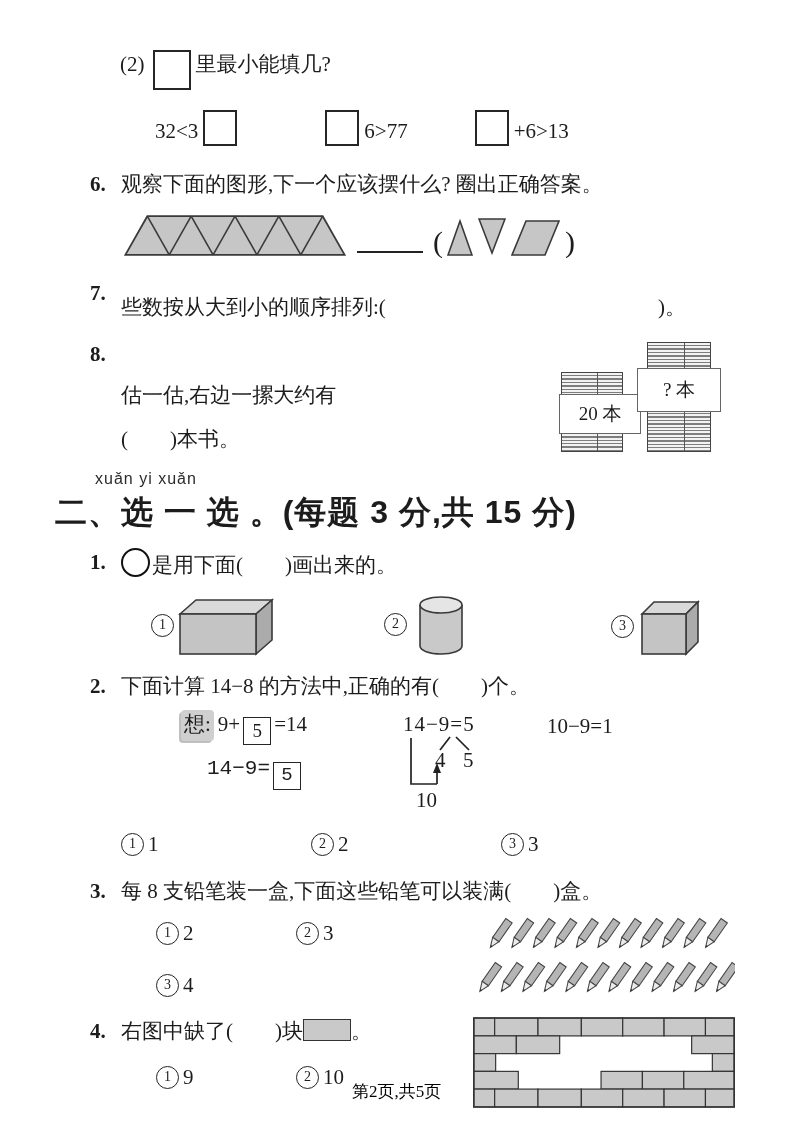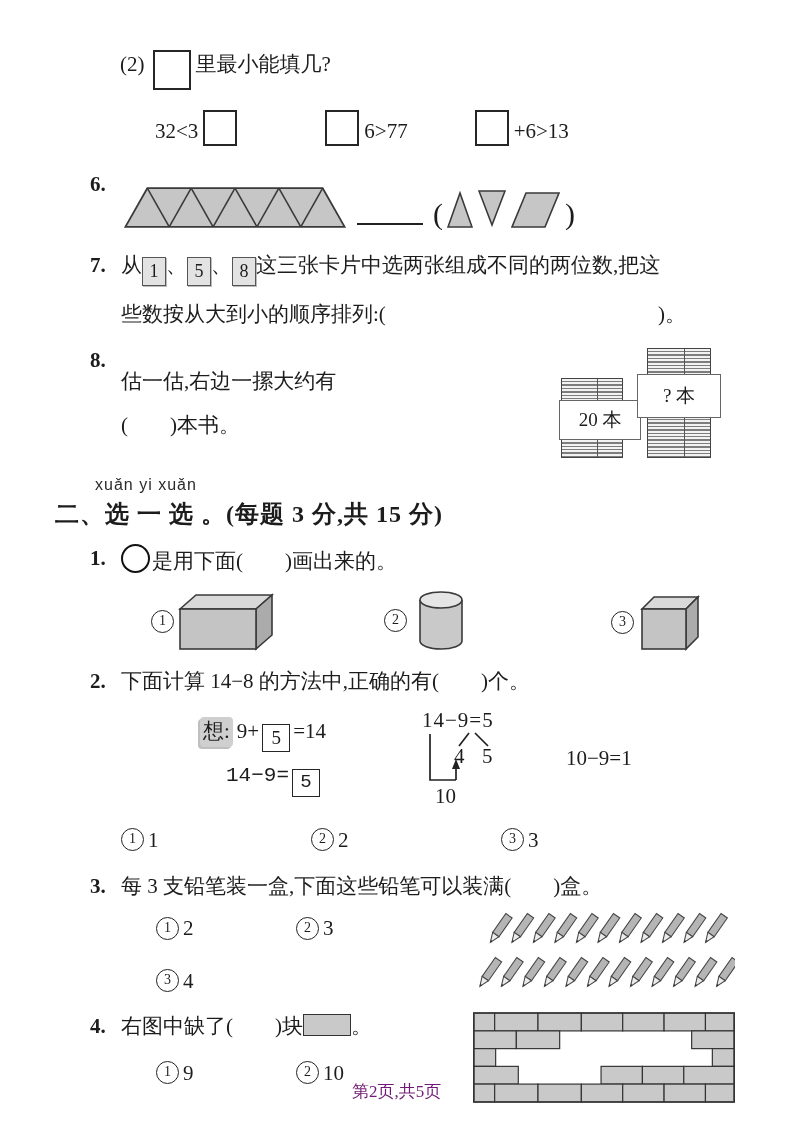--- a/index.html
+++ b/index.html
@@ -19,46 +19,46 @@
   .smallbox{display:inline-flex;width:26px;height:26px;border:1.6px solid #262626;align-items:center;justify-content:center;font-size:19px;vertical-align:-6px;margin:0 3px;background:#fff;}
   .card{display:inline-flex;width:22px;height:27px;border:1.3px solid #555;background:#e3e3e3;align-items:center;justify-content:center;font-size:18px;vertical-align:-5px;box-shadow:1px 1px 0 #bbb;}
   .mk{display:inline-flex;flex:none;width:21px;height:21px;border:1.6px solid #222;border-radius:50%;align-items:center;justify-content:center;font-size:14px;margin-right:4px;vertical-align:-4px;background:#fff;}
   .opt{display:inline-flex;align-items:center;}
   .ineq-row{display:flex;align-items:center;margin-left:100px;margin-top:20px;}
   .figrow{display:flex;align-items:flex-end;margin-top:14px;}
   .blankline{display:inline-block;width:66px;border-bottom:2.5px solid #222;height:0;margin:0 6px 6px 8px;}
   .bigparen{font-size:30px;line-height:1;margin:0 4px 2px 4px;font-family:"Liberation Serif",serif;}
   .gapflex{display:flex;justify-content:space-between;margin-top:14px;}
   .pinyin{font-family:"Liberation Sans","DejaVu Sans",sans-serif;font-size:16px;color:#2a2a2a;margin:14px 0 0 40px;letter-spacing:1px;}
-  .sect-title{font-family:Liberation Serif, serif;font-weight:bold;font-size:24px;letter-spacing:1px;margin-top:2px;}
+  .sect-title{font-family:Liberation Sans, sans-serif;font-weight:bold;font-size:32px;letter-spacing:1px;margin-top:2px;}
   .circle-glyph{display:inline-block;width:25px;height:25px;border:2px solid #111;border-radius:50%;vertical-align:-5px;margin-right:2px;background:#fff;}
   .shapes-row{display:flex;align-items:flex-end;margin:14px 0 0 30px;}
   .shape-item{display:flex;align-items:center;}
-  .methods{display:flex;align-items:center;margin:10px 0 0 79px;}
+  .methods{display:flex;align-items:flex-start;margin:10px 0 0 60px;}
   .vdash{border-left:2px dashed #8a8a8a;margin:2px 12px;}
   .m1{width:196px;}
   .m1 .l2{margin:10px 0 0 26px;font-family:Liberation Mono, monospace;}
   .puzzle{display:inline-block;background:#cfcfcf;border-radius:4px;padding:0 3px 2px 3px;box-shadow:-2px 2px 0 #bfbfbf;margin-right:4px;}
   .m2{position:relative;width:118px;height:102px;flex:none;}
   .m2 span{position:absolute;}
   .m2 svg{position:absolute;left:0;top:0;}
   .m3{width:130px;padding-top:2px;}
   .m3 .l2{margin-top:16px;}
   .optrow{display:flex;margin:16px 0 0 35px;}
   .optrow .opt{width:190px;flex:none;}
   .optrow2 .opt{width:140px;flex:none;}
   .q3flex{display:flex;align-items:flex-start;margin-top:8px;}
   .q3left{flex:1;padding-left:35px;padding-top:6px;}
   .q4flex{display:flex;align-items:flex-start;margin-top:16px;margin-left:35px;}
   .swatch{display:inline-block;width:46px;height:20px;background:#c9c9c9;border:1.4px solid #333;vertical-align:-3px;}
   .books{position:relative;width:172px;height:114px;flex:none;margin-right:12px;}
   .stack{position:absolute;border:1.4px solid #444;background:repeating-linear-gradient(180deg,#f2f2f2 0px,#f2f2f2 2px,#7d7d7d 2px,#7d7d7d 3.4px);}
   .stack::after{content:"";position:absolute;top:0;bottom:0;left:58%;width:1.4px;background:#555;}
   .blabel{position:absolute;background:#fff;border:1.6px solid #666;display:flex;align-items:center;justify-content:center;font-size:19px;z-index:2;}
-  .footer{position:absolute;left:0;right:0;bottom:18px;text-align:center;font-size:17px;color:#701a75;}
+  .footer{position:absolute;left:0;right:0;bottom:18px;text-align:center;font-size:17px;color:#000000;}
   svg{display:block;}
 </style>
 </head>
 <body>
 
 <div class="page">
 
   <div class="q" style="margin-left:65px;">
     <span style="flex:none;">(2)</span>
     <span class="fillbox big" style="margin-left:8px;"></span>
@@ -73,20 +73,21 @@
       <span></span><span class="fillbox"></span><span>6&gt;77</span>
     </span>
     <span style="margin-left:62px;">
       <span></span><span class="fillbox"></span><span>+6&gt;13</span>
     </span>
   </div>
 
   <div class="q" style="margin-top:24px;">
     <span class="qnum">6.</span>
     <div class="qbody">
+      <div>观察下面的图形,下一个应该摆什么? 圈出正确答案。</div>
       <div class="figrow">
         <svg width="228" height="47" viewBox="0 0 260 52">
           <polygon points="5,48 255,48 230,4 30,4" fill="#c6c6c6" stroke="#3a3a3a" stroke-width="2"></polygon>
           <g stroke="#3a3a3a" stroke-width="1.8" fill="none">
             <line x1="30" y1="4" x2="55" y2="48"></line>
               <line x1="55" y1="48" x2="80" y2="4"></line>
             <line x1="80" y1="4" x2="105" y2="48"></line>
               <line x1="105" y1="48" x2="130" y2="4"></line>
             <line x1="130" y1="4" x2="155" y2="48"></line>
               <line x1="155" y1="48" x2="180" y2="4"></line>
@@ -106,33 +107,30 @@
           <polygon points="15,2 48,2 34,36 1,36" fill="#c6c6c6" stroke="#3a3a3a" stroke-width="1.6"></polygon>
         </svg>
         <span class="bigparen">)</span>
       </div>
     </div>
   </div>
 
   <div class="q" style="margin-top:20px;">
     <span class="qnum">7.</span>
     <div class="qbody">
-      <div>
-        <span>从</span><span class="card">1</span><span>、</span><span class="card">5</span><span>、</span><span class="card">8</span><span>这三张卡片中选两张组成不同的两位数,把这</span>
-      </div>
       <div class="gapflex" style="width:565px;align-items:flex-end;">
         <span>些数按从大到小的顺序排列:(</span>
         <span>)。</span>
       </div>
     </div>
   </div>
 
   <div class="q" style="margin-top:18px;">
     <span class="qnum">8.</span>
-    <div class="qbody" style="display:flex;align-items:center;">
+    <div class="qbody" style="display:flex;align-items:flex-end;">
       <div style="flex:1;">
         <div>估一估,右边一摞大约有</div>
         <div style="margin-top:16px;">(　　)本书。</div>
       </div>
       <div class="books">
         <div class="stack" style="left:10px;top:32px;width:60px;height:78px;"></div>
         <div class="blabel" style="left:8px;top:54px;width:80px;height:38px;">20 本</div>
         <div class="stack" style="left:96px;top:2px;width:62px;height:108px;"></div>
         <div class="blabel" style="left:86px;top:28px;width:82px;height:42px;">? 本</div>
       </div>
@@ -223,21 +221,21 @@
             <span class="mk">3</span>
             <span>3</span>
           </span>
       </div>
     </div>
   </div>
 
   <div class="q" style="margin-top:18px;">
     <span class="qnum">3.</span>
     <div class="qbody">
-      <div>每 3 支铅笔装一盒,下面这些铅笔可以装满(　　)盒。</div>
+      <div>每 8 支铅笔装一盒,下面这些铅笔可以装满(　　)盒。</div>
       <div class="q3flex">
         <div class="q3left">
           <div class="row optrow2">
             <span class="opt">
                 <span class="mk">1</span>
                 <span>2</span>
               </span>
             <span class="opt">
                 <span class="mk">2</span>
                 <span>3</span>

